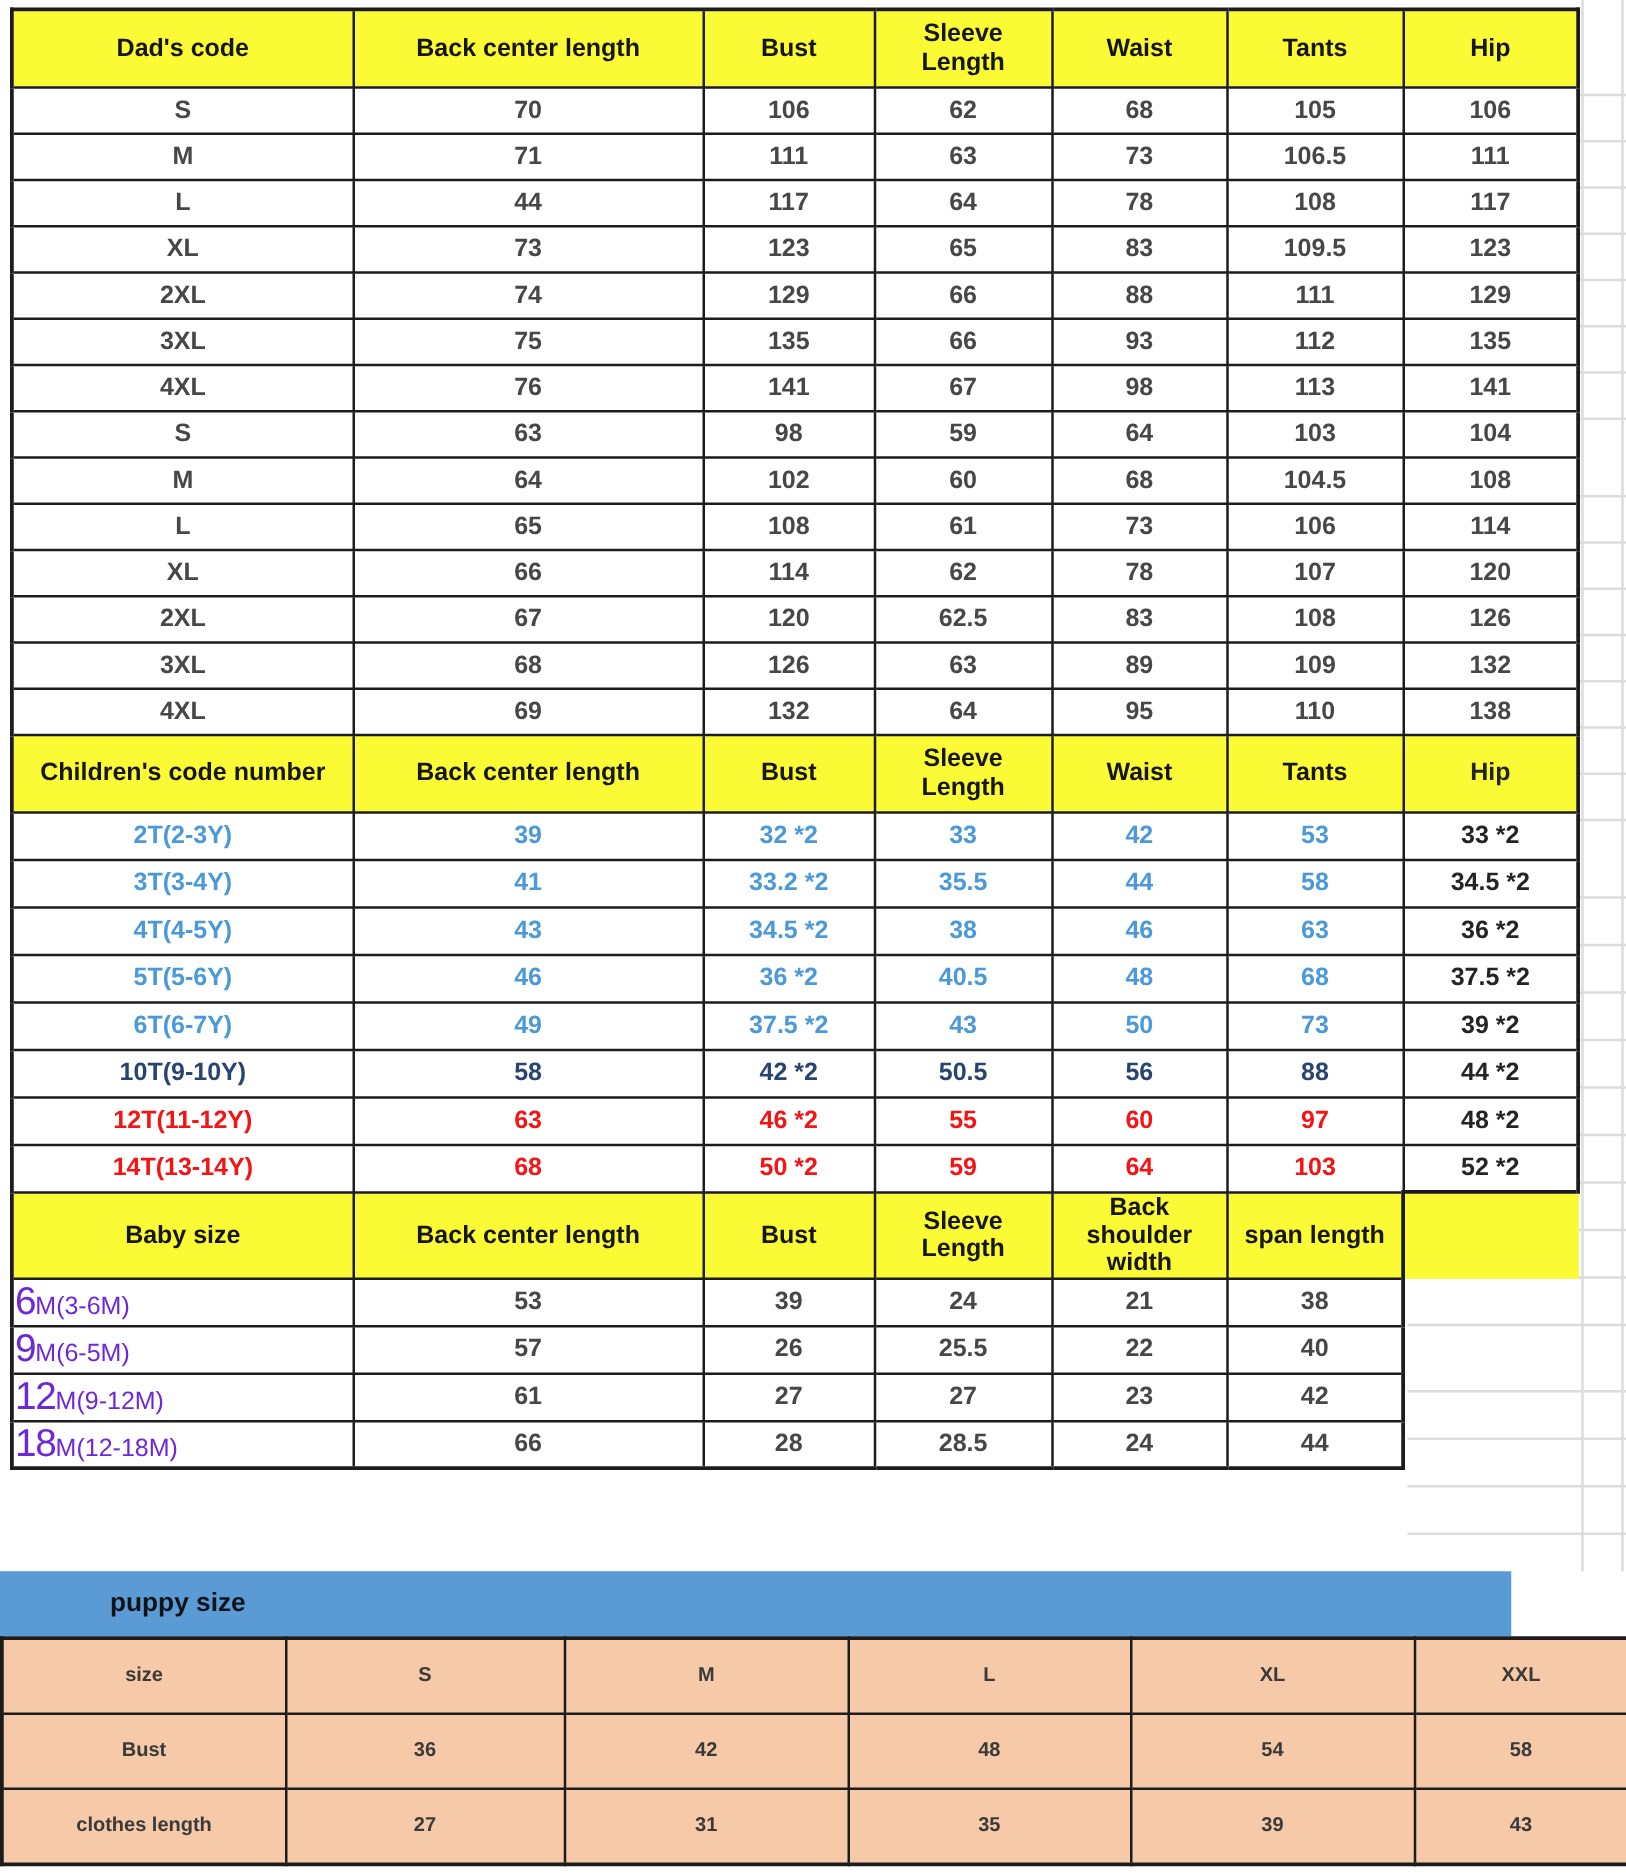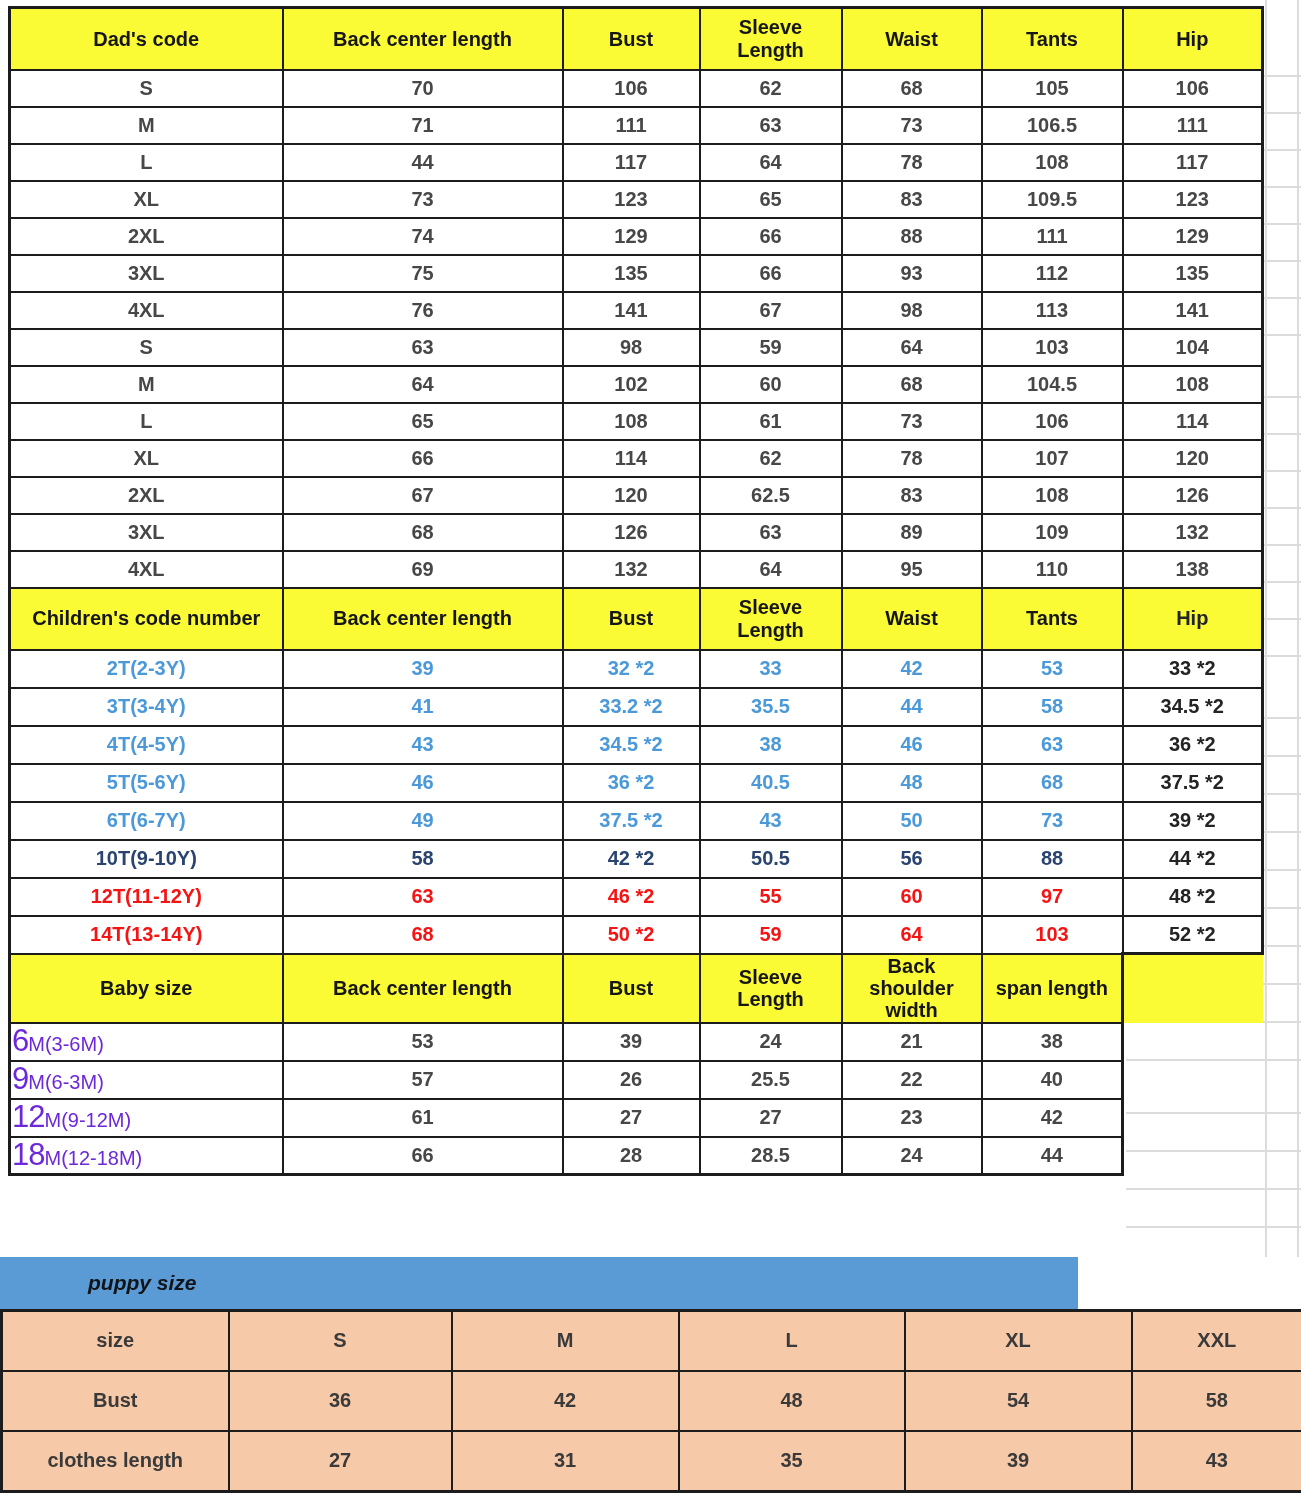--- a/index.html
+++ b/index.html
@@ -41,34 +41,34 @@
   table.main tr.tone-navy td{color:var(--text_navy,#2a4470);}
   table.main tr.tone-red td{color:var(--text_red,#f51414);}
   table.main tr.sec-children td:nth-child(7){color:#242424;}
   
   table.main tr.sec-baby.drow td:first-child{
     text-align:left;padding-left:1px;font-weight:400;color:#6d28d9;white-space:nowrap;
   }
   .babybig{font-size:31px;letter-spacing:-1px;}
 
   .puppy-bar{
-    position:absolute;left:0;top:1257px;width:1078px;height:52px;z-index:3;
-    background:var(--puppy_blue,#5b9bd5);display:flex;align-items:center;font-style:italic;
+    position:absolute;left:0;top:1257px;width:1209px;height:52px;z-index:3;
+    background:var(--puppy_blue,#5b9bd5);display:flex;align-items:center;
   }
   .puppy-bar span{padding-left:88px;font-size:21px;font-weight:700;color:#101418;}
   table.puppy{
     position:absolute;left:0;top:1309px;z-index:3;
     border-collapse:collapse;table-layout:fixed;width:1301px;
     border:3px solid var(--border_black,#1c1c1c);
   }
   table.puppy td{
     border:2px solid var(--border_black,#1c1c1c);
     background:var(--puppy_peach,#f6c9a8);
     text-align:center;vertical-align:middle;
-    font-size:20px;font-weight:700;color:#3a3a3a;padding:0;
+    font-size:16px;font-weight:700;color:#3a3a3a;padding:0;
   }
   table.puppy tr{height:60px;}
   table.puppy tr:last-child{height:61px;}
 </style>
 </head>
 <body>
 
 <div class="sheet">
   <div id="gridlayer">
       <div class="gl-h" style="left: 1126px; width: 175px; top: 75px;"></div>
@@ -344,21 +344,21 @@
         <tr class="drow sec-baby">
           <td><span class="babybig">6</span><span>M(3-6M)</span></td>
           <td>53</td>
           <td>39</td>
           <td>24</td>
           <td>21</td>
           <td>38</td>
           <td class="ghost"></td>
         </tr>
         <tr class="drow sec-baby">
-          <td><span class="babybig">9</span><span>M(6-3M)</span></td>
+          <td><span class="babybig">9</span><span>M(6-5M)</span></td>
           <td>57</td>
           <td>26</td>
           <td>25.5</td>
           <td>22</td>
           <td>40</td>
           <td class="ghost"></td>
         </tr>
         <tr class="drow sec-baby">
           <td><span class="babybig">12</span><span>M(9-12M)</span></td>
           <td>61</td>

